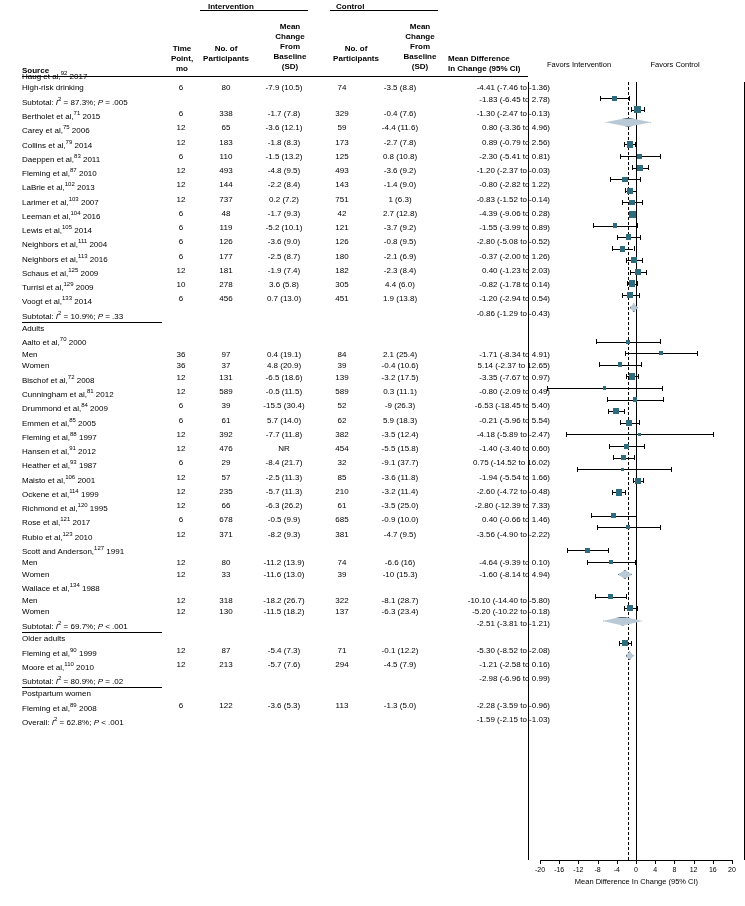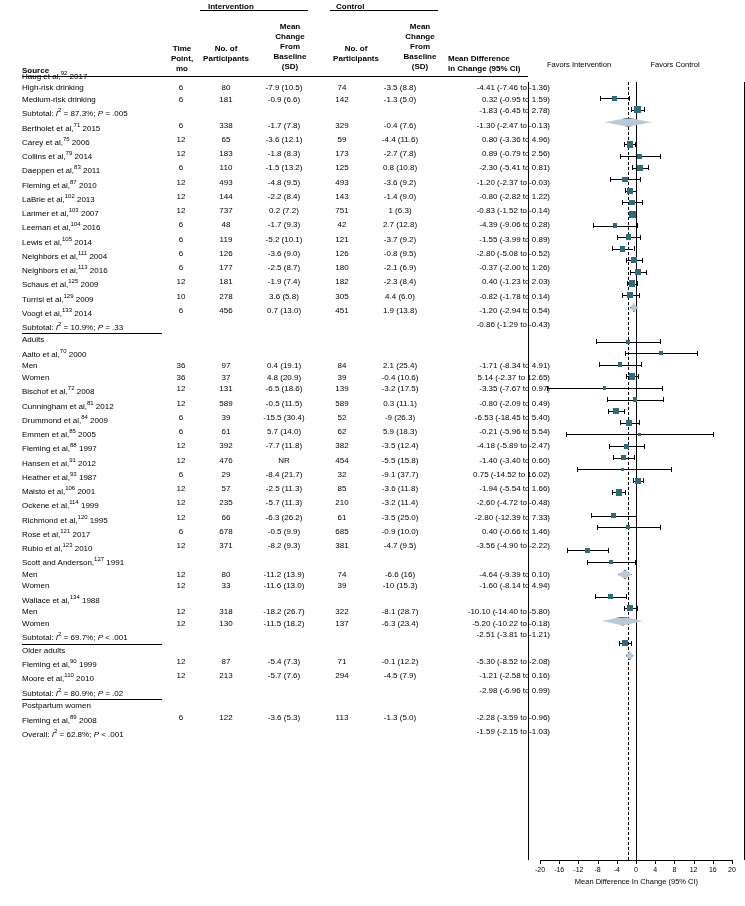--- a/index.html
+++ b/index.html
@@ -85,29 +85,20 @@
           <td class="c-md"></td>
         </tr>
         <tr>
           <td class="c-src ind2">High-risk drinking</td>
           <td class="c-time">6</td>
           <td class="c-np1">80</td>
           <td class="c-mc1">-7.9 (10.5)</td>
           <td class="c-np2">74</td>
           <td class="c-mc2">-3.5 (8.8)</td>
           <td class="c-md">-4.41 (-7.46 to -1.36)</td>
-        </tr>
-        <tr>
-          <td class="c-src ind2">Medium-risk drinking</td>
-          <td class="c-time">6</td>
-          <td class="c-np1">181</td>
-          <td class="c-mc1">-0.9 (6.6)</td>
-          <td class="c-np2">142</td>
-          <td class="c-mc2">-1.3 (5.0)</td>
-          <td class="c-md">0.32 (-0.95 to 1.59)</td>
         </tr>
         <tr class="sub">
           <td class="c-src ">Subtotal: <i>I</i><sup>2</sup> = 87.3%; <i>P</i> = .005</td>
           <td class="" colspan="5"></td>
           <td class="c-md">-1.83 (-6.45 to 2.78)</td>
         </tr>
         <tr>
           <td class="c-src ">Bertholet et al,<sup>71</sup> 2015</td>
           <td class="c-time">6</td>
           <td class="c-np1">338</td>

